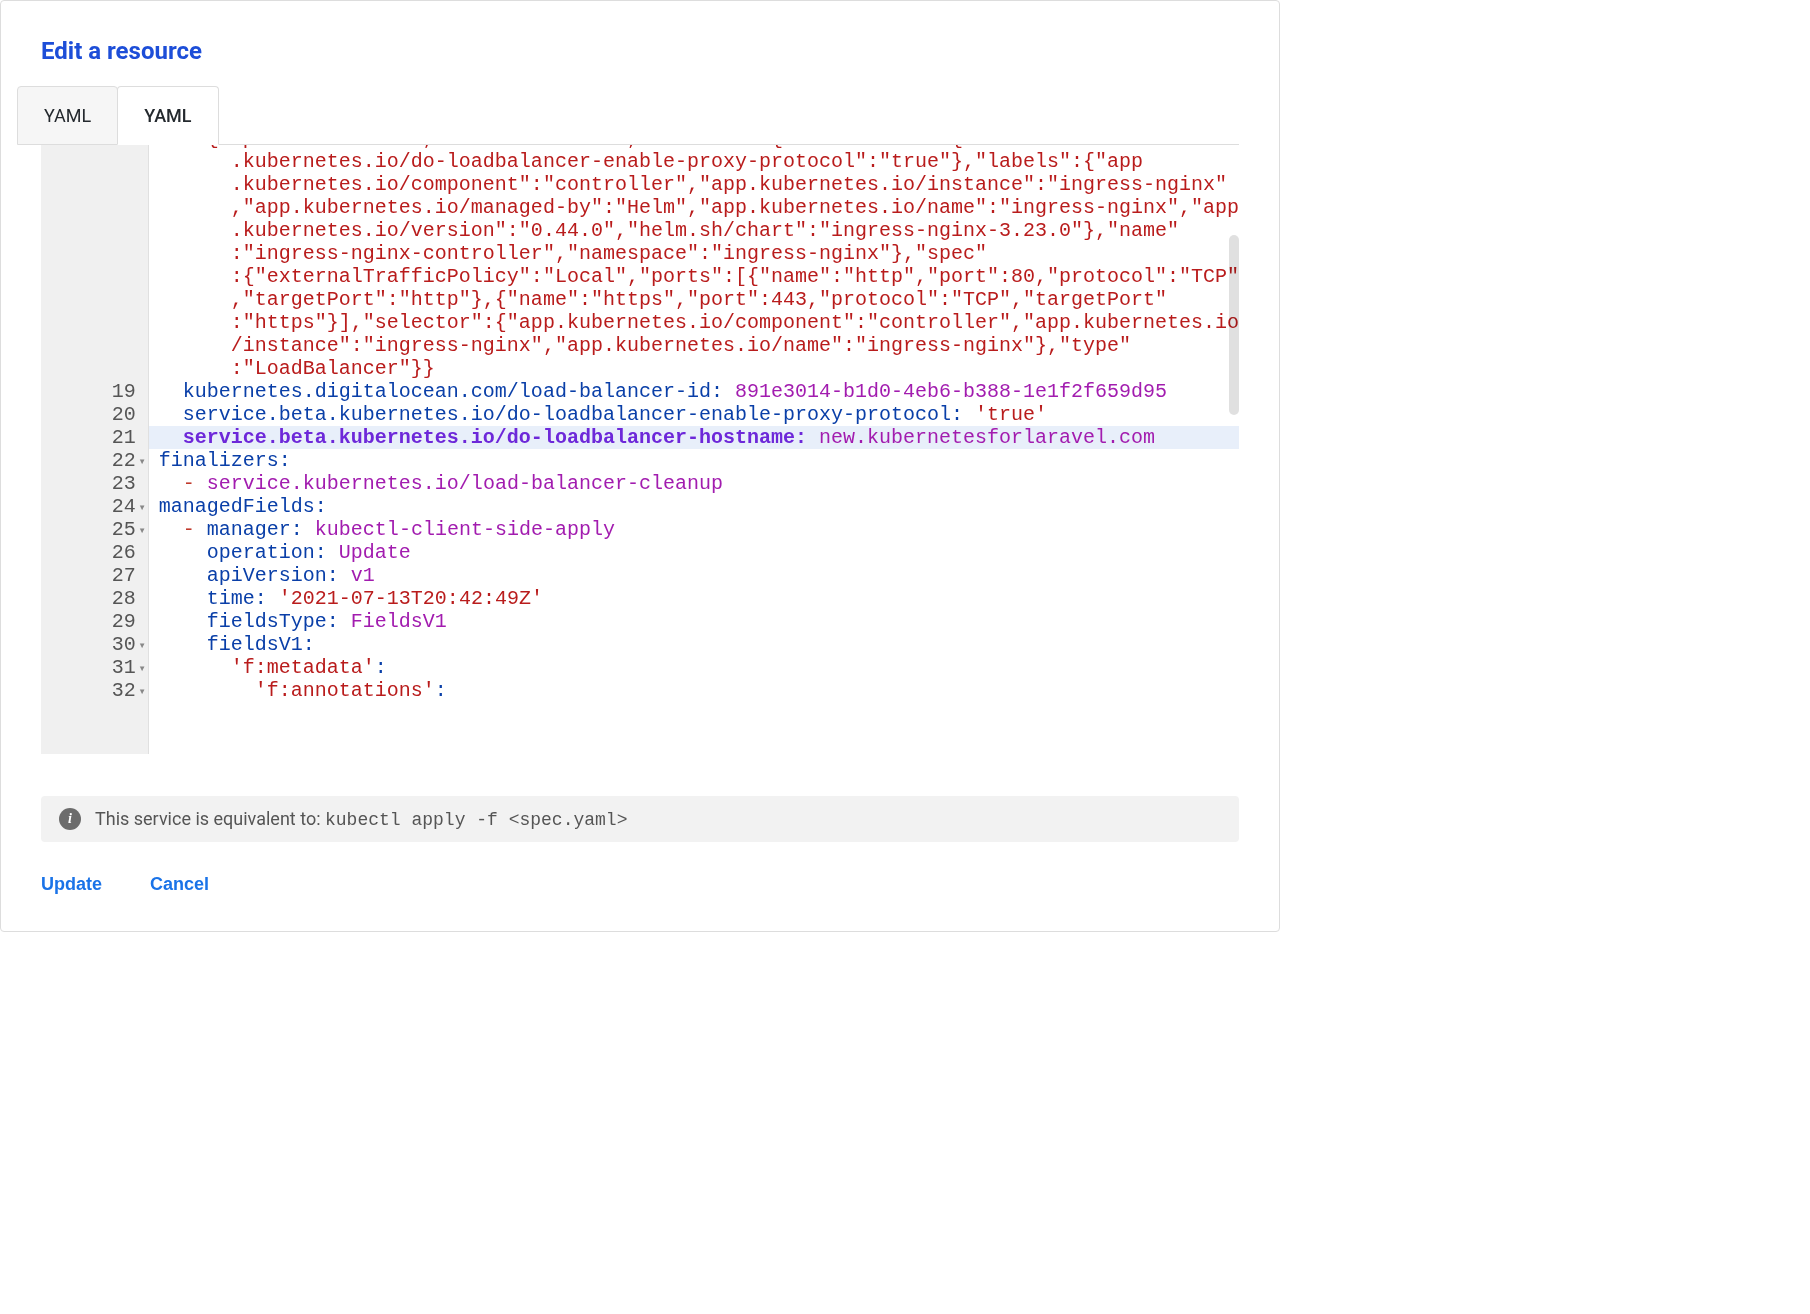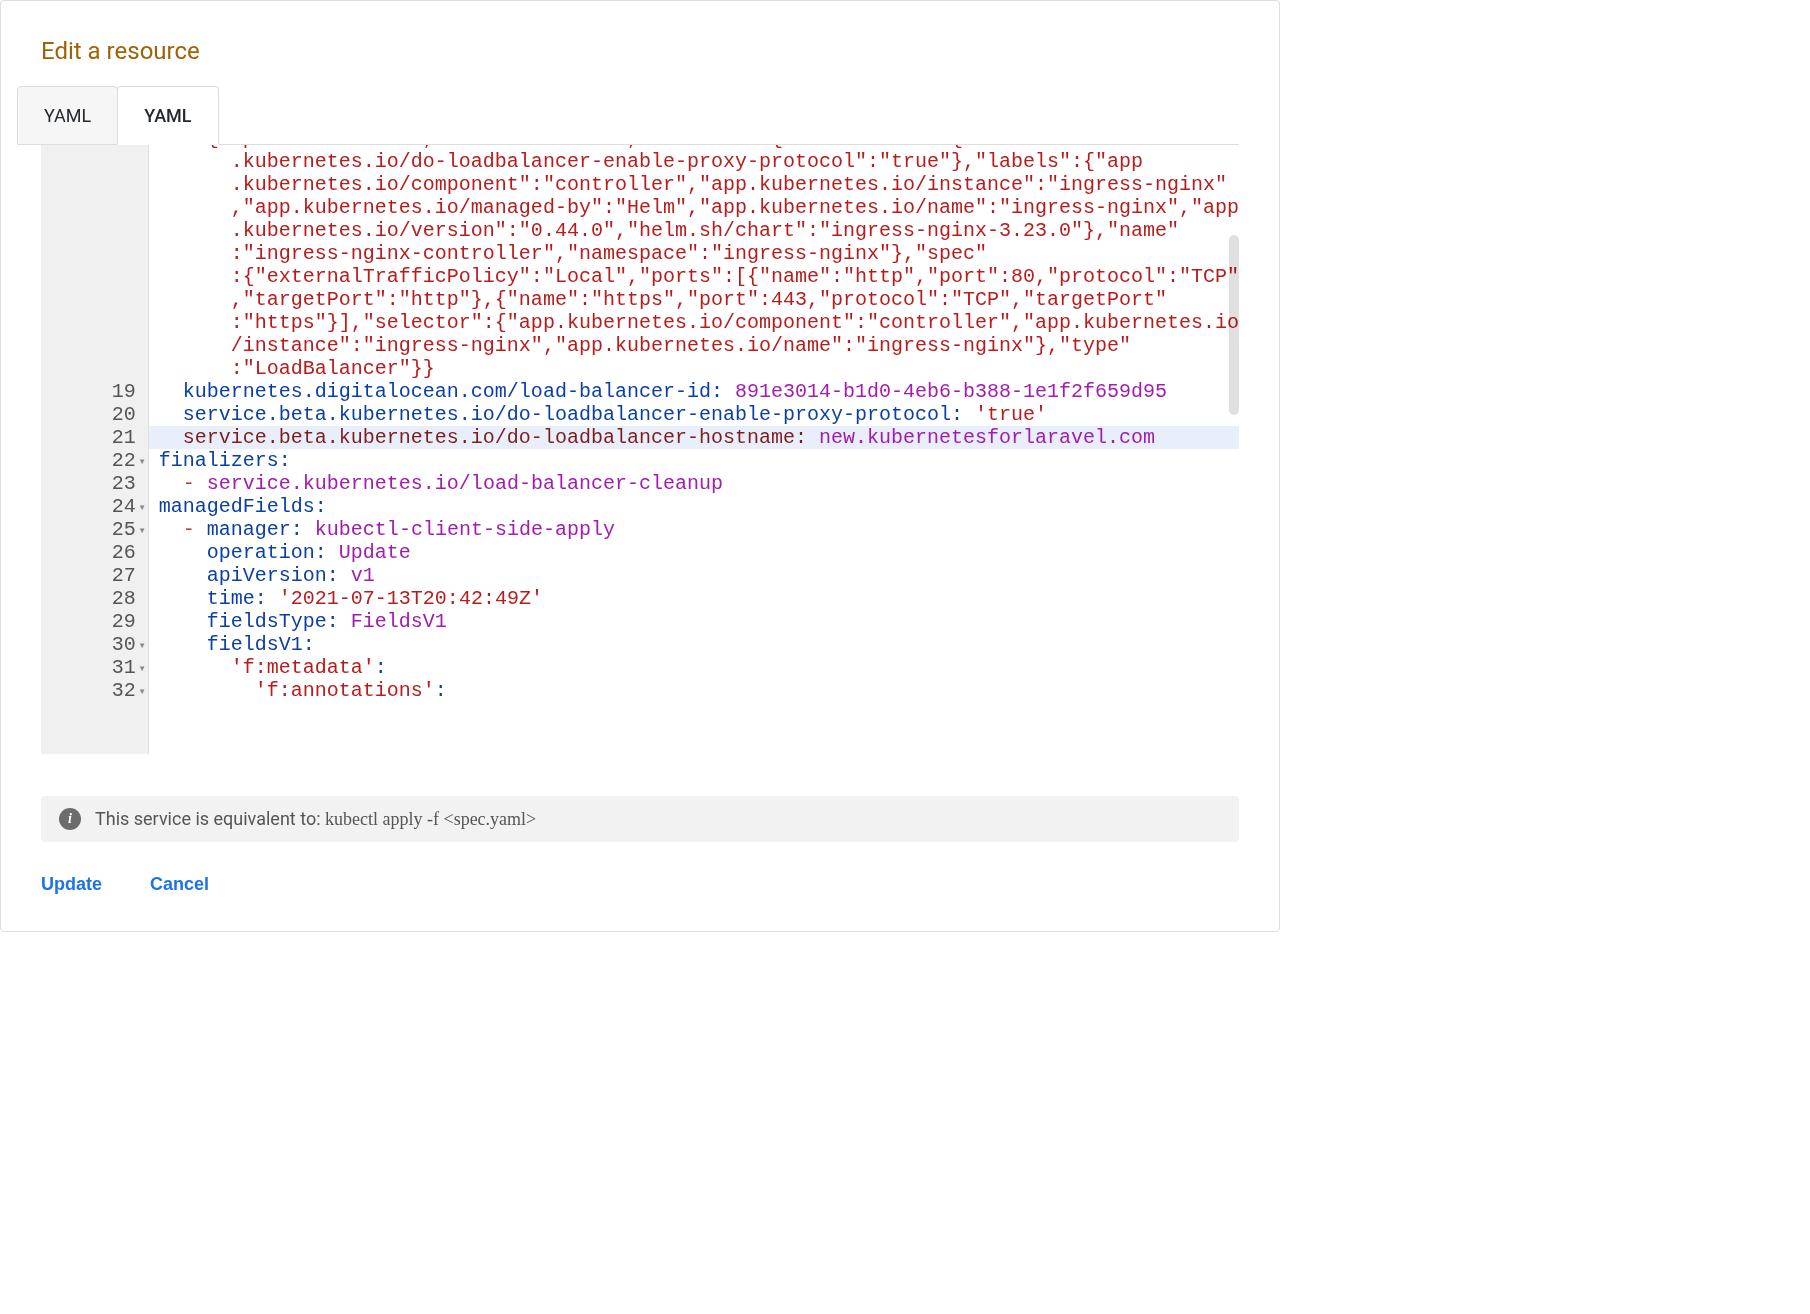--- a/index.html
+++ b/index.html
@@ -19,23 +19,23 @@
       border: 1px solid #ddd;
       border-radius: 4px;
       background: #fff;
       display: flex;
       flex-direction: column;
       overflow: hidden;
       margin: 0;
     }
     .dialog-title {
       font-size: 24px;
-      font-weight: 400;
+      font-weight: 700;
       padding: 36px 40px 20px 40px;
-      color: #a16207;
+      color: #1d4ed8;
     }
     .tab-row {
       display: flex;
       padding-left: 16px;
       position: relative;
       z-index: 2;
     }
     .tab {
       padding: 18px 26px;
       font-size: 18px;
@@ -100,21 +100,21 @@
     }
     .code-line.highlight {
       background: #e8effa;
       margin-left: -10px;
       padding-left: 10px;
     }
     .tok-key   { color: #0a3fa8; }
     .tok-str   { color: #b91c1c; text-align: right; }
     .tok-plain { color: #a21caf; margin-top: 16px; }
     .tok-dash  { color: #c0392b; }
-    .tok-hlkey { color: #7f1d1d; }
+    .tok-hlkey { color: #6d28d9; font-weight: bold; }
     .scroll-bar {
       position: absolute;
       right: 0;
       top: 90px;
       width: 10px;
       height: 180px;
       background: rgba(0,0,0,0.12);
       border-radius: 5px;
     }
     .info-banner {
@@ -136,21 +136,21 @@
       color: #fff;
       display: flex;
       align-items: center;
       justify-content: center;
       font-weight: 600;
       font-family: Georgia, serif;
       font-style: italic;
       font-size: 14px;
     }
     .info-cmd {
-      font-family: Liberation Serif, serif;
+      font-family: Liberation Mono, monospace;
       color: #555;
     }
     .actions {
       padding: 32px 40px 36px 40px;
       display: flex;
       gap: 48px;
     }
     .action-btn {
       background: none;
       border: none;

